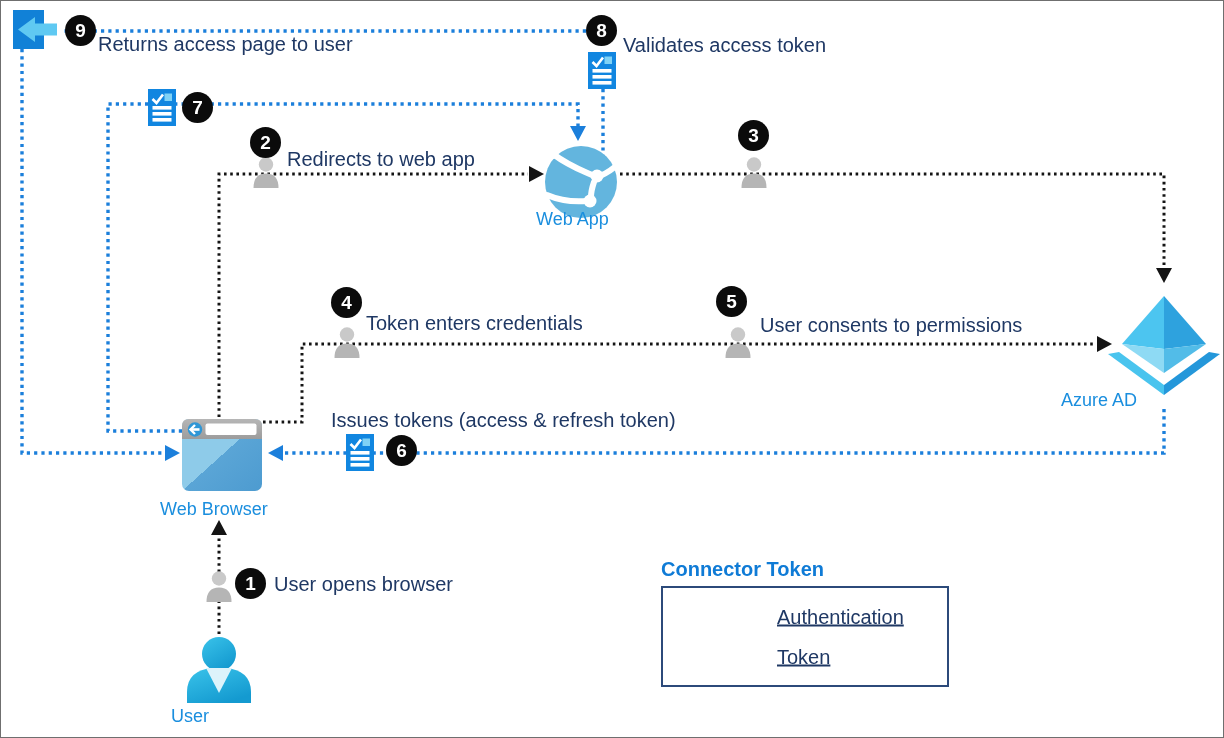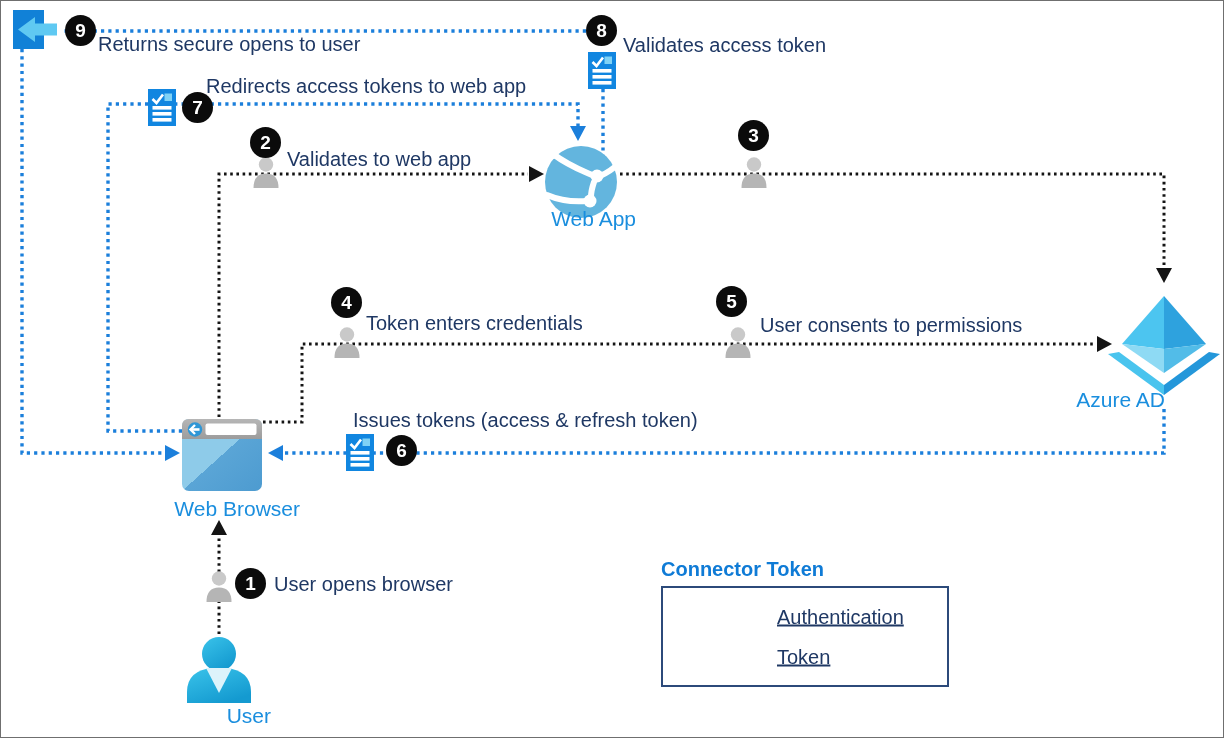--- a/index.html
+++ b/index.html
@@ -18,21 +18,21 @@
     background:#0b0b0b;color:#ffffff;
     display:flex;align-items:center;justify-content:center;
     font-size:19px;font-weight:bold;line-height:1;
   }
   .step-label{
     position:absolute;transform:translateY(-50%);
     white-space:nowrap;font-size:20px;color:#1f3864;
   }
   .node-label{
     position:absolute;transform:translateY(-50%);
-    text-align:right;font-size:21px;color:#1a8ede;white-space:nowrap;
+    text-align:left;font-size:18px;color:#1a8ede;white-space:nowrap;
   }
   .legend-title{
     position:absolute;transform:translateY(-50%);
     font-size:20px;font-weight:bold;color:#0f7bd6;white-space:nowrap;
   }
   .legend-box{
     position:absolute;left:660px;top:585px;width:288px;height:101px;
     border:2px solid #2c4a7a;box-sizing:border-box;background:#ffffff;
   }
   .legend-item{
@@ -162,27 +162,26 @@
   <div class="badge" style="left:249px;top:126px">2</div>
   <div class="badge" style="left:737px;top:119px">3</div>
   <div class="badge" style="left:330px;top:286px">4</div>
   <div class="badge" style="left:715px;top:285px">5</div>
   <div class="badge" style="left:385px;top:434px">6</div>
   <div class="badge" style="left:181px;top:91px">7</div>
   <div class="badge" style="left:585px;top:14px">8</div>
   <div class="badge" style="left:64px;top:14px">9</div>
 
   <div class="step-label" style="left:273px;top:583px">User opens browser</div>
-  <div class="step-label" style="left:286px;top:158px">Validates to web app</div>
+  <div class="step-label" style="left:286px;top:158px">Redirects to web app</div>
   <div class="step-label" style="left:365px;top:322px">Token enters credentials</div>
   <div class="step-label" style="left:759px;top:324px">User consents to permissions</div>
-  <div class="step-label" style="left:352px;top:419px">Issues tokens (access &amp; refresh token)</div>
-  <div class="step-label" style="left:205px;top:85px">Redirects access tokens to web app</div>
+  <div class="step-label" style="left:330px;top:419px">Issues tokens (access &amp; refresh token)</div>
   <div class="step-label" style="left:622px;top:44px">Validates access token</div>
-  <div class="step-label" style="left:97px;top:43px">Returns secure opens to user</div>
+  <div class="step-label" style="left:97px;top:43px">Returns access page to user</div>
 
   <div class="node-label" style="left:535px;top:218px;width:100px">Web App</div>
   <div class="node-label" style="left:1060px;top:399px;width:104px">Azure AD</div>
   <div class="node-label" style="left:159px;top:508px;width:140px">Web Browser</div>
   <div class="node-label" style="left:170px;top:715px;width:100px">User</div>
 
   <div class="legend-title" style="left:660px;top:568px">Connector Token</div>
   <div class="legend-box"></div>
   <div class="legend-item" style="left:776px;top:616px">Authentication</div>
   <div class="legend-item" style="left:776px;top:656px">Token</div>

